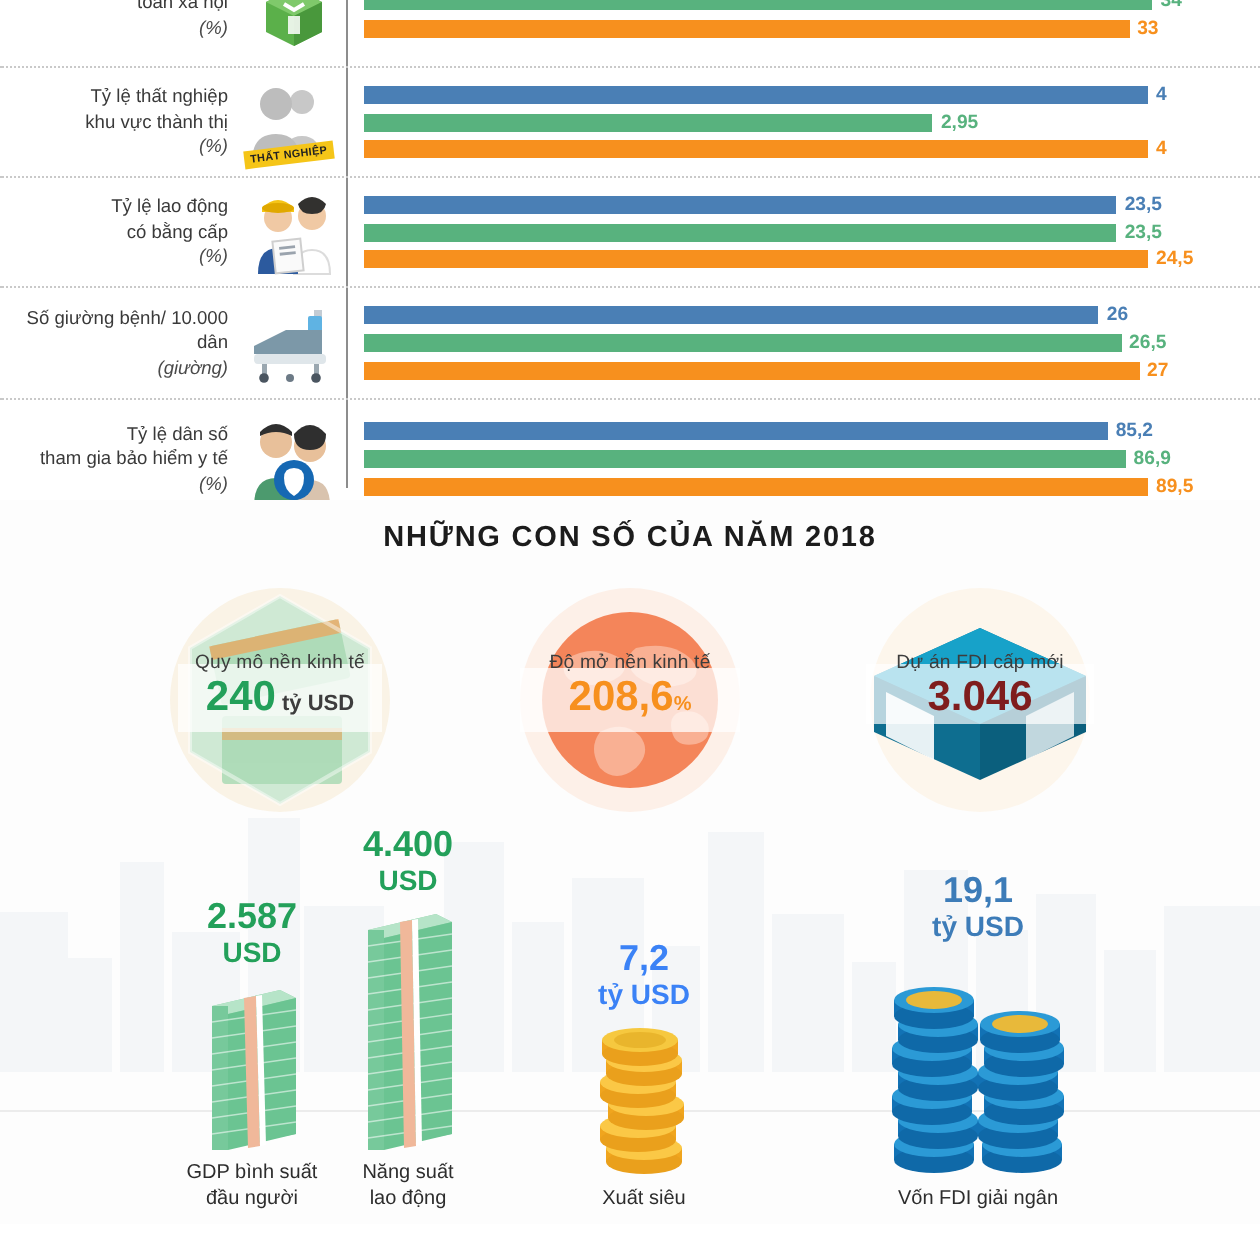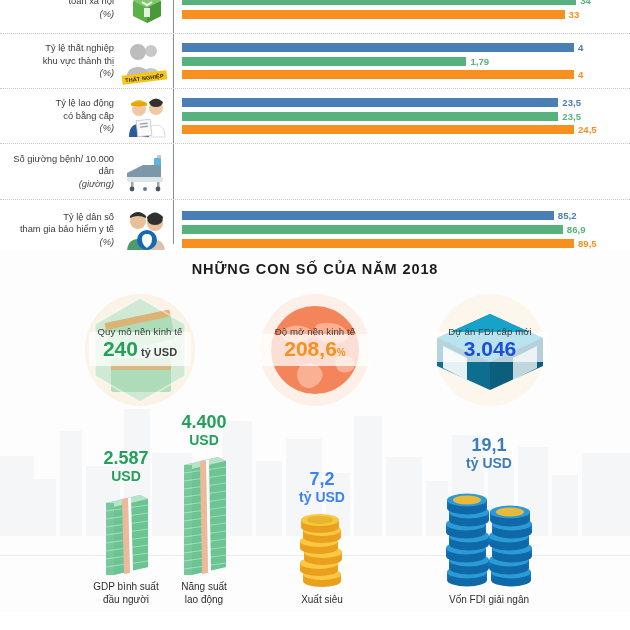--- a/index.html
+++ b/index.html
@@ -104,21 +104,21 @@
                     font-size:5.4px;font-weight:bold;padding:1.5px 3px;
                     transform:rotate(-7deg);letter-spacing:.2px;white-space:nowrap;">THẤT NGHIỆP</div>
       </div>
       <div class="bars">
         <div class="bar">
           <div class="fill c-blue" style="width:87.5%"></div>
           <div class="val v-blue">4</div>
         </div>
         <div class="bar">
           <div class="fill c-green" style="width:63.5%"></div>
-          <div class="val v-green">1,79</div>
+          <div class="val v-green">2,95</div>
         </div>
         <div class="bar">
           <div class="fill c-orange" style="width:87.5%"></div>
           <div class="val v-orange">4</div>
         </div>
       </div>
     </div>
 
     <div class="row" style="height:55px;">
       <div class="rlabel">
@@ -166,20 +166,34 @@
           <rect x="36" y="4" width="4" height="22" fill="#c3ccd4"></rect>
           <rect x="33" y="7" width="7" height="8" rx="1" fill="#5fb3e3"></rect>
           <path d="M6 22 l16-8 l18 0 l0 12 l-34 0z" fill="#7c98a8"></path>
           <rect x="6" y="26" width="36" height="5" rx="2" fill="#dfe6ea"></rect>
           <rect x="10" y="31" width="2.5" height="6" fill="#9aa7b0"></rect>
           <rect x="36" y="31" width="2.5" height="6" fill="#9aa7b0"></rect>
           <circle cx="11" cy="38" r="2.4" fill="#4a5560"></circle>
           <circle cx="37" cy="38" r="2.4" fill="#4a5560"></circle>
           <circle cx="24" cy="38" r="2" fill="#6c7a86"></circle>
         </svg>
+      </div>
+      <div class="bars">
+        <div class="bar">
+          <div class="fill c-blue" style="width:82%"></div>
+          <div class="val v-blue">26</div>
+        </div>
+        <div class="bar">
+          <div class="fill c-green" style="width:84.5%"></div>
+          <div class="val v-green">26,5</div>
+        </div>
+        <div class="bar">
+          <div class="fill c-orange" style="width:86.5%"></div>
+          <div class="val v-orange">27</div>
+        </div>
       </div>
     </div>
 
     <div class="row" style="height:60px;">
       <div class="rlabel">
         <div>Tỷ lệ dân số</div>
         <div>tham gia bảo hiểm y tế</div>
         <div class="unit">(%)</div>
       </div>
       <div class="ricon">
@@ -289,21 +303,21 @@
           <polygon points="73,20 126,44 73,90 20,44" fill="#1382a8"></polygon>
           <polygon points="73,20 126,44 73,68 20,44" fill="#17a2c9"></polygon>
           <polygon points="20,44 20,72 73,96 73,68" fill="#0e6e90"></polygon>
           <polygon points="126,44 126,72 73,96 73,68" fill="#0b5f7d"></polygon>
           <polygon points="26,52 50,64 50,86 26,74" fill="#ffffff" opacity=".9"></polygon>
           <polygon points="120,52 96,64 96,86 120,74" fill="#ffffff" opacity=".75"></polygon>
           <rect x="16" y="38" width="114" height="30" fill="#ffffff" opacity=".7"></rect>
         </svg>
         <div class="txt">
           <div class="cap">Dự án FDI cấp mới</div>
-          <div class="num" style="color:#1d4ed8;">
+          <div class="num" style="color:#7f1d1d;">
             <span>3.046</span>
           </div>
         </div>
       </div>
     </div>
 
     <div class="stacks">
 
       <div class="item" style="left:84px;bottom:6px;width:84px;">
         <div class="amount g">2.587</div>

